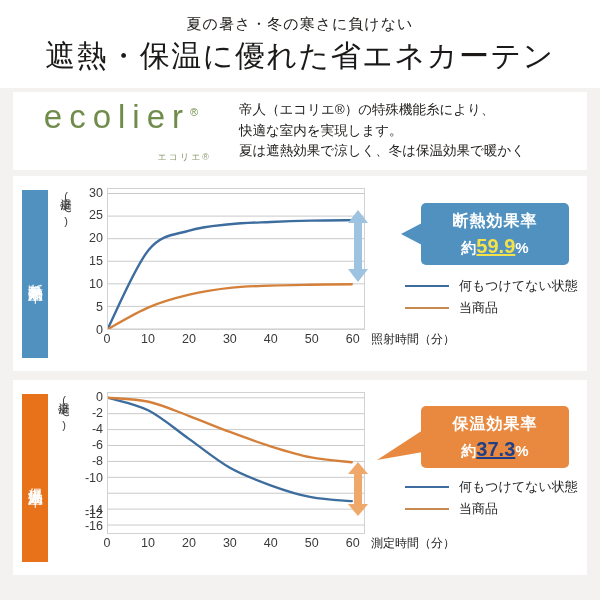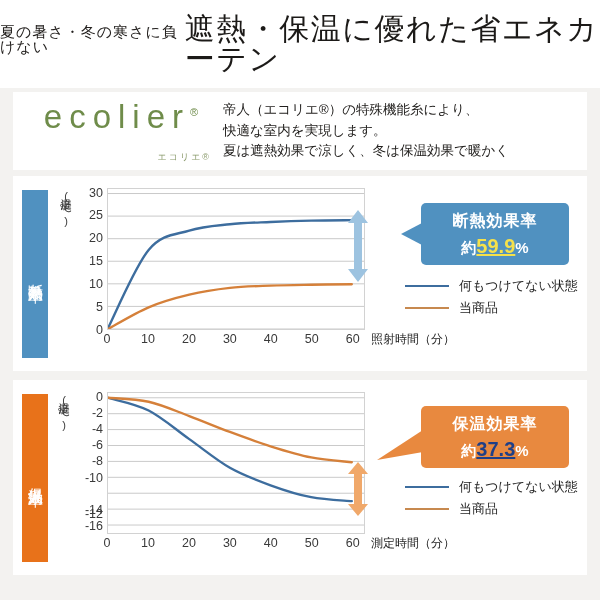--- a/index.html
+++ b/index.html
@@ -10,21 +10,21 @@
     color:#2b2b2b;
     overflow:hidden;
     position:relative;
   }
   .page{position:absolute;inset:0;}
 
   
   .header{
     position:absolute;left:0;top:0;width:600px;height:88px;
     background:#ffffff;
-    display:flex;flex-direction:row;align-items:center;justify-content:center;
+    display:flex;flex-direction:column;align-items:center;justify-content:center;
   }
   .header-sub{
     font-family:"Liberation Serif","DejaVu Serif",serif;
     font-size:15px;color:#23201e;letter-spacing:1px;line-height:1;
     margin-bottom:9px;
   }
   .header-main{
     font-family:"Liberation Serif","DejaVu Serif",serif;
     font-size:30px;color:#1c1a18;letter-spacing:1.5px;line-height:1;
     font-weight:400;
@@ -47,21 +47,21 @@
   }
   .logo-reg{font-size:11px;vertical-align:super;letter-spacing:0;}
   .logo-sub{
     font-size:9px;color:#8a9a6b;letter-spacing:2px;line-height:1;
     margin-top:20px;align-self:flex-end;padding-right:12px;
   }
   .intro-text{
     flex:1;font-size:13.5px;line-height:1.55;color:#23211f;
     padding-right:14px;
   }
-  .intro-text div{white-space:nowrap;}
+  .intro-text div{white-space:nowrap;margin-left:16px;}
 
   
   .chart-card{
     position:absolute;left:13px;width:574px;height:195px;
     background:#ffffff;
   }
   #card-heat{top:176px;}
   #card-warm{top:380px;}
 
   .side-tab{

